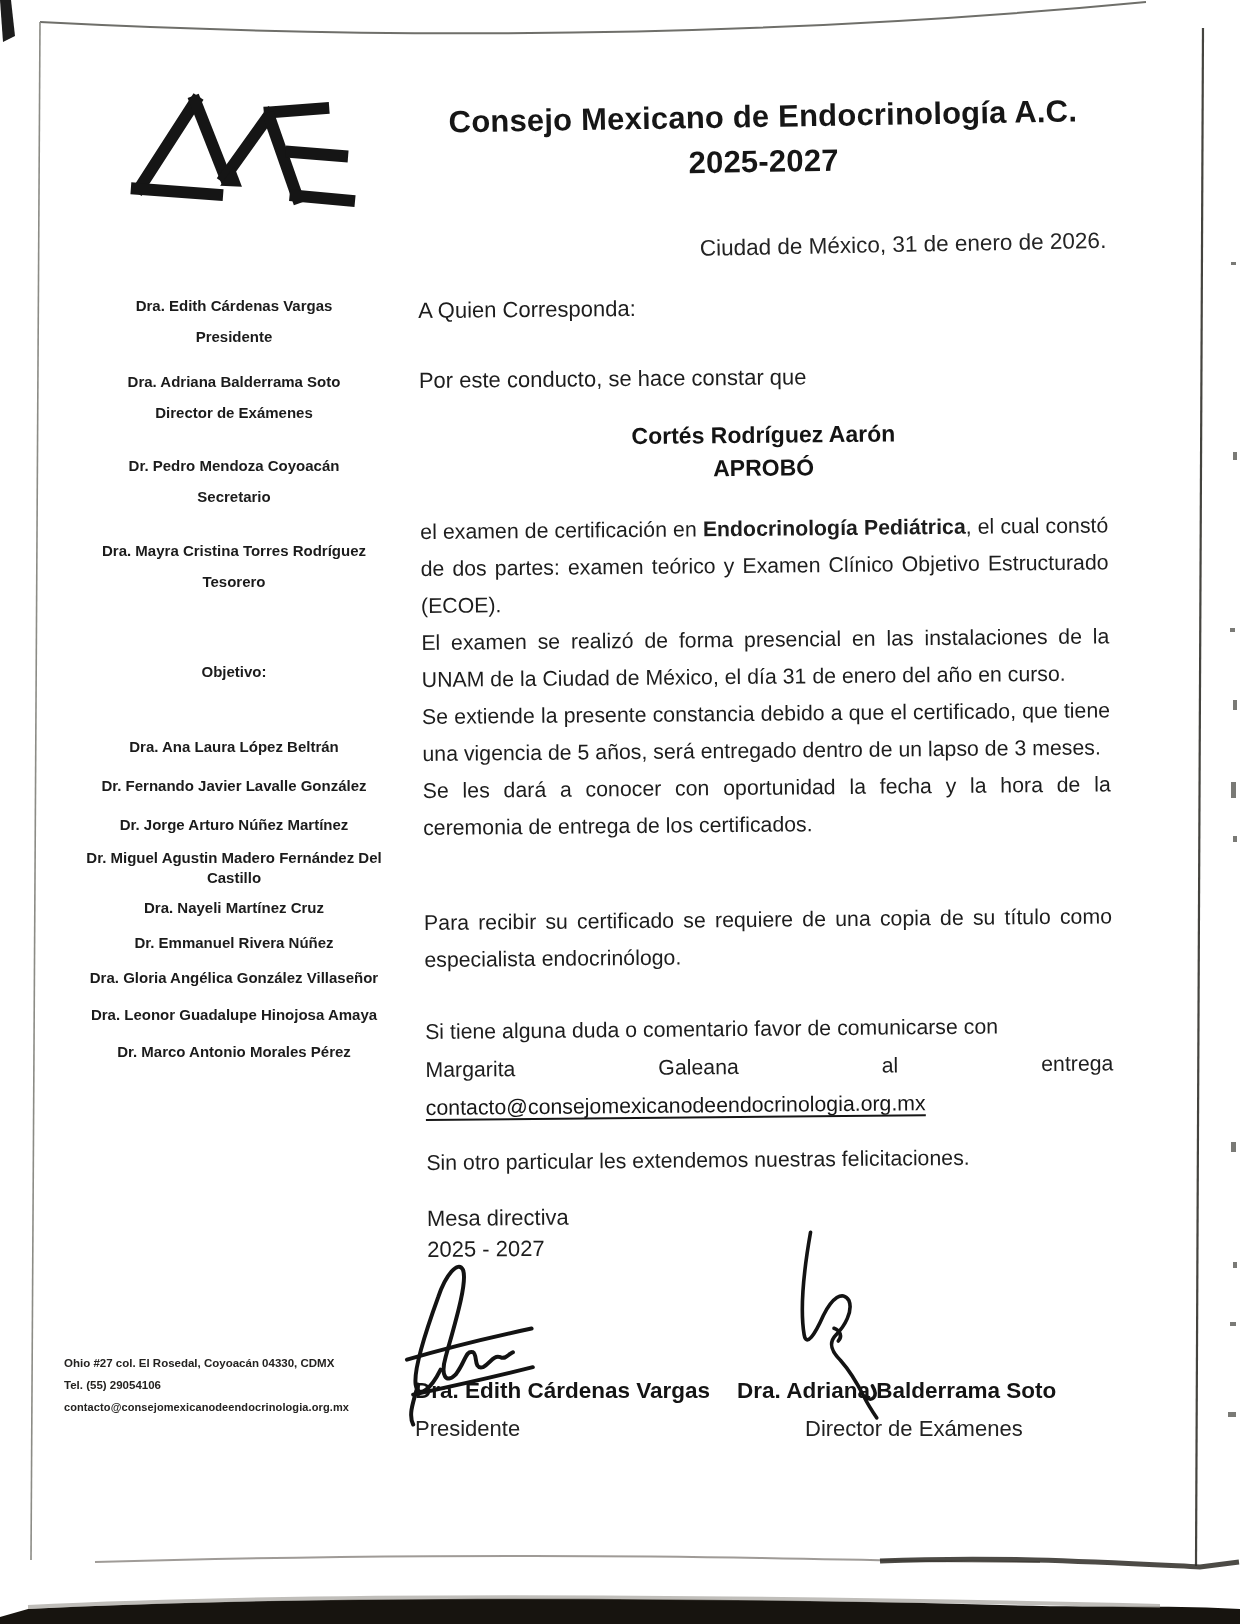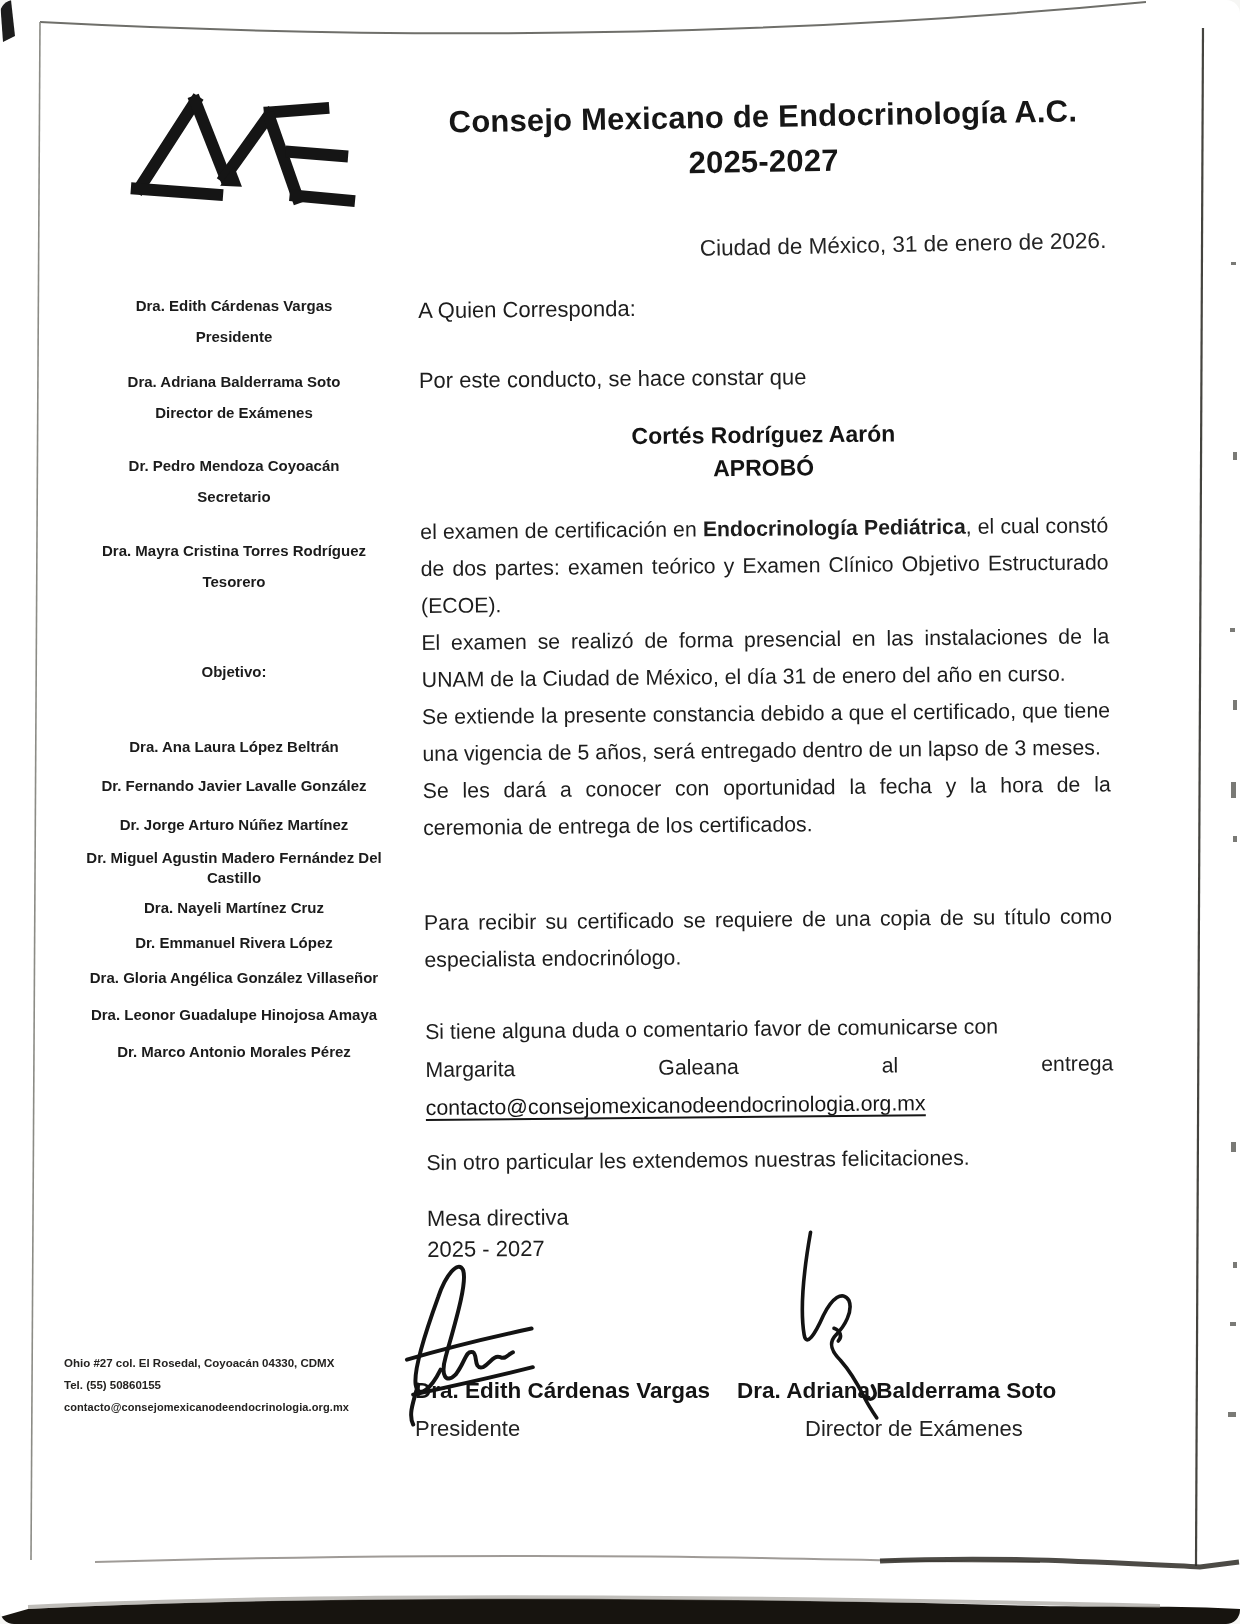--- a/index.html
+++ b/index.html
@@ -3,21 +3,20 @@
 <meta charset="utf-8">
 <style>
   html,body{margin:0;padding:0;background:#f6f6f4;}
   .page{
     position:relative;
     width:1240px;height:1624px;
     background:#ffffff;
     overflow:hidden;
     font-family:"Liberation Sans", sans-serif;
     color:#1c1c1c;
-    border-radius:14px;
   }
   
   .logo{position:absolute;left:113px;top:88px;width:248px;height:132px;}
   .title-block{
     position:absolute;left:415px;top:100px;width:695px;
     text-align:center;font-weight:700;font-size:31px;line-height:45px;
     color:#161616;transform:rotate(-1deg);transform-origin:left top;
     letter-spacing:.2px;
   }
   .dateline{
@@ -105,21 +104,21 @@
     <div class="sb" style="top:541px">Dra. Mayra Cristina Torres Rodríguez</div>
     <div class="sb" style="top:572px">Tesorero</div>
 
     <div class="sb" style="top:662px">Objetivo:</div>
 
     <div class="sb" style="top:737px">Dra. Ana Laura López Beltrán</div>
     <div class="sb" style="top:776px">Dr. Fernando Javier Lavalle González</div>
     <div class="sb" style="top:815px">Dr. Jorge Arturo Núñez Martínez</div>
     <div class="sb two" style="top:848px">Dr. Miguel Agustin Madero Fernández Del Castillo</div>
     <div class="sb" style="top:898px">Dra. Nayeli Martínez Cruz</div>
-    <div class="sb" style="top:933px">Dr. Emmanuel Rivera López</div>
+    <div class="sb" style="top:933px">Dr. Emmanuel Rivera Núñez</div>
     <div class="sb" style="top:968px">Dra. Gloria Angélica González Villaseñor</div>
     <div class="sb" style="top:1005px">Dra. Leonor Guadalupe Hinojosa Amaya</div>
     <div class="sb" style="top:1042px">Dr. Marco Antonio Morales Pérez</div>
   </div>
 
   <div class="main">
     <p class="salutation">A Quien Corresponda:</p>
     <p class="intro">Por este conducto, se hace constar que</p>
 
     <div class="center-block">
@@ -171,21 +170,21 @@
   </svg>
 
   <div class="sig-name" style="left:415px;top:1378px">Dra. Edith Cárdenas Vargas</div>
   <div class="sig-role" style="left:415px;top:1416px">Presidente</div>
 
   <div class="sig-name" style="left:737px;top:1378px">Dra. Adriana Balderrama Soto</div>
   <div class="sig-role" style="left:805px;top:1416px">Director de Exámenes</div>
 
   <div class="footer">
     <div>Ohio  #27 col. El Rosedal, Coyoacán 04330, CDMX</div>
-    <div>Tel. (55) 50860155</div>
+    <div>Tel. (55) 29054106</div>
     <div class="mail">contacto@consejomexicanodeendocrinologia.org.mx</div>
   </div>
 
   <svg class="artifacts" width="1240" height="1624" viewBox="0 0 1240 1624">
     <path d="M40,22 Q620,52 1146,2" stroke="#6f6f6a" stroke-width="2" fill="none"></path>
     <path d="M40,22 L31,1560" stroke="#8c8c86" stroke-width="1.6" fill="none"></path>
     <path d="M1203,28 Q1199,800 1196,1566" stroke="#45443f" stroke-width="2.2" fill="none"></path>
     <polygon points="0,0 11,0 15,36 3,42" fill="#1c1c1c"></polygon>
     <path d="M95,1562 C300,1556 560,1554 760,1558 C860,1560 960,1562 1040,1562" stroke="#6b6660" stroke-width="2" fill="none" opacity="0.65"></path>
     <path d="M880,1561 C1000,1556 1100,1562 1200,1567 L1239,1562" stroke="#2e2b26" stroke-width="5" fill="none" opacity="0.85"></path>

